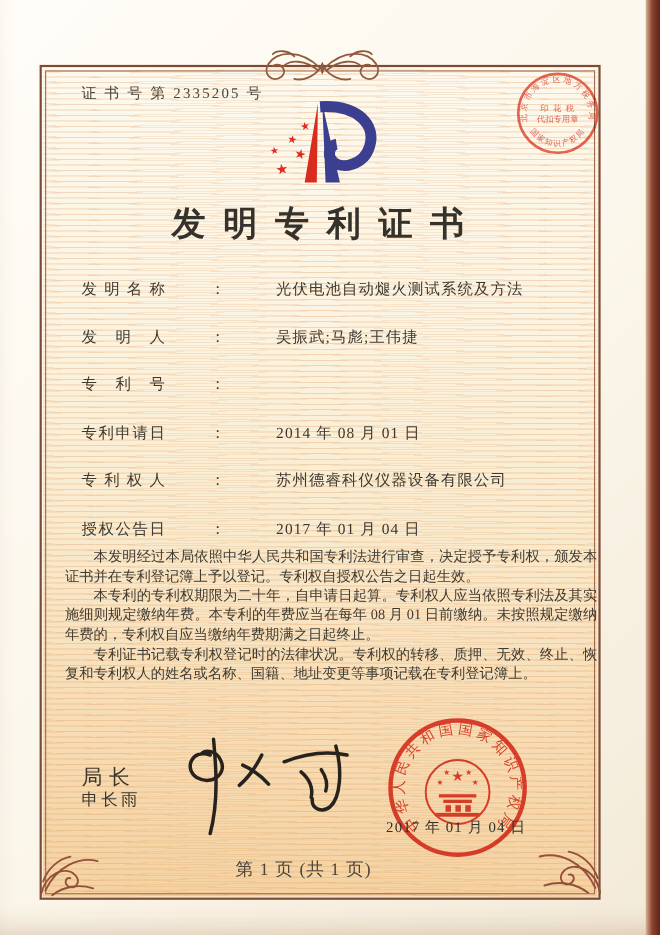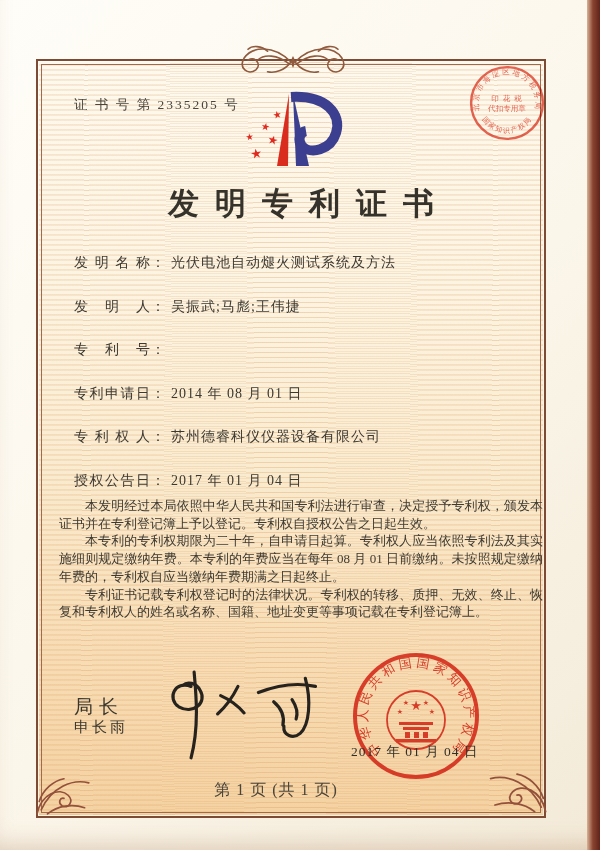--- a/index.html
+++ b/index.html
@@ -23,29 +23,29 @@
   }
   .frame-inner{position:absolute;inset:3px;border:1px solid #a06b4c;}
   .frame-bg{
     position:absolute;inset:1px;
     background:
       repeating-linear-gradient(0.7deg, rgba(224,150,86,.20) 0 1px, rgba(224,150,86,0) 1px 5px),
       repeating-linear-gradient(-0.7deg, rgba(224,150,86,.16) 0 1px, rgba(224,150,86,0) 1px 5px),
       linear-gradient(180deg,#fdf9ee 0%,#fcf4e2 30%,#f9ebcf 55%,#f7ddb6 78%,#f4d2a2 100%);
   }
   .txt{position:absolute;color:#3d3830;}
-  .cert-no{left:74px;top:96px;font-size:13.5px;letter-spacing:2px;color:#4a443a;}
+  .cert-no{left:74px;top:76px;font-size:13.5px;letter-spacing:2px;color:#4a443a;}
   .logo{position:absolute;left:232px;top:88px;}
   .title{
     left:36px;top:183px;width:506px;text-align:center;
     font-size:31px;font-weight:600;color:#35322b;
-    letter-spacing:16px;padding-left:16px;box-sizing:border-box;margin-left:12px;
+    letter-spacing:16px;padding-left:16px;box-sizing:border-box;
   }
   .fields{position:absolute;left:74px;top:254px;width:440px;display:flex;flex-direction:column;gap:25.5px;}
-  .frow{display:flex;align-items:baseline;font-size:14px;color:#3d3830;height:18px;}
+  .frow{display:flex;align-items:baseline;font-size:14px;color:#3d3830;height:18px;gap:40px;}
   .flabel{display:inline-block;width:76px;text-align:justify;text-align-last:justify;}
   .fcolon{margin:0 6px 0 1px;}
   .fvalue{letter-spacing:1px;white-space:nowrap;}
   .paras{position:absolute;left:59px;top:497px;width:484px;color:#3f3a31;}
   .paras p{margin:0;font-size:13px;line-height:17.7px;text-indent:2em;text-align:justify;}
   .signer-title{left:74px;top:694px;font-size:19px;letter-spacing:6px;color:#3a362e;text-align:right;}
   .signer-name{left:74px;top:718px;font-size:15px;letter-spacing:3px;color:#3a362e;}
   .signature{position:absolute;left:150px;top:666px;}
   .seal-main{position:absolute;left:348px;top:648px;mix-blend-mode:multiply;opacity:.9;}
   .seal-tax{position:absolute;left:466px;top:62px;mix-blend-mode:multiply;opacity:.82;}

